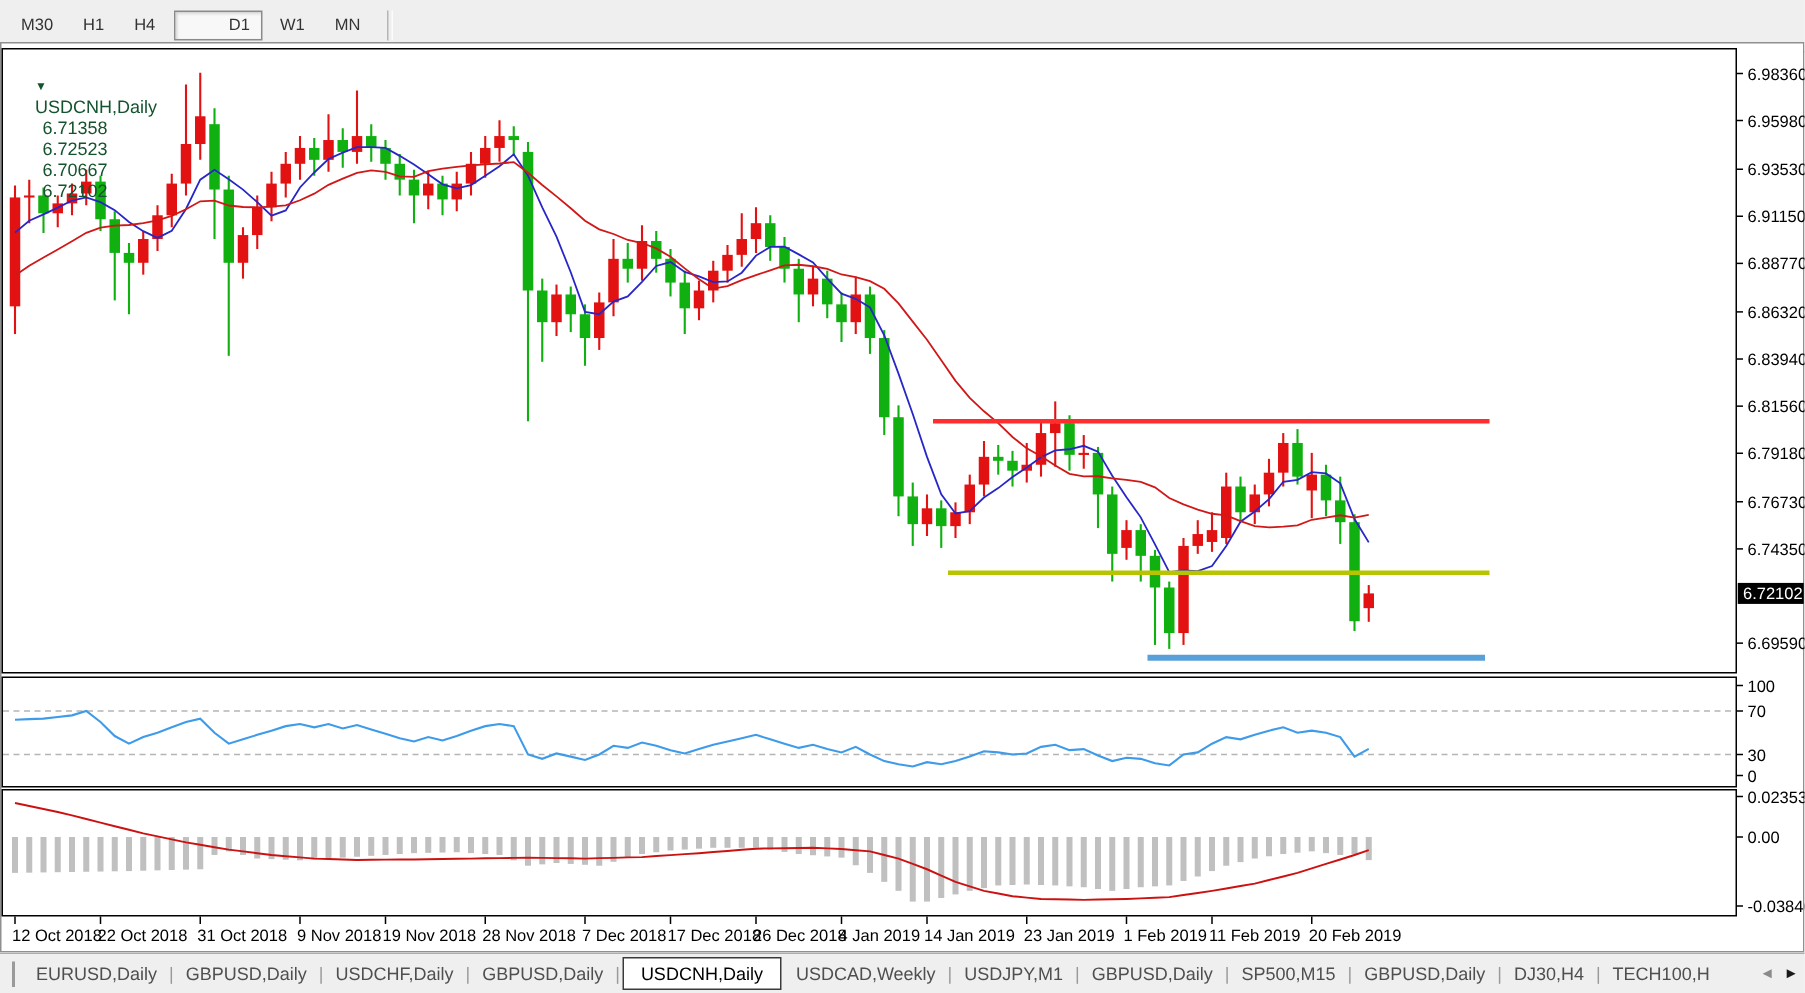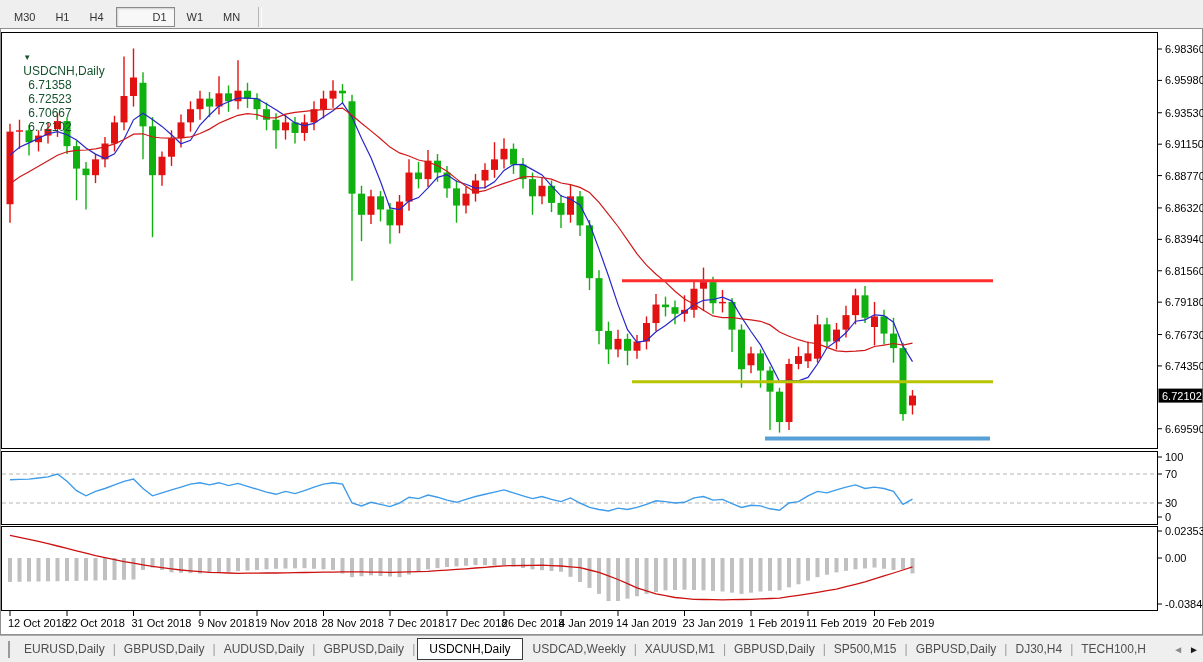--- a/index.html
+++ b/index.html
@@ -430,28 +430,28 @@
 
 
 </div>
 
 <div class="tabbar">
   <div class="tabstub"></div>
   <span class="tab">EURUSD,Daily</span>
   <span class="tabsep">|</span>
   <span class="tab">GBPUSD,Daily</span>
   <span class="tabsep">|</span>
-  <span class="tab">AUDUSD,Daily</span>
+  <span class="tab">USDCHF,Daily</span>
   <span class="tabsep">|</span>
   <span class="tab">GBPUSD,Daily</span>
   <span class="tabsep">|</span>
   <span class="tab active">USDCNH,Daily</span>
   <span class="tab">USDCAD,Weekly</span>
   <span class="tabsep">|</span>
-  <span class="tab">XAUUSD,M1</span>
+  <span class="tab">USDJPY,M1</span>
   <span class="tabsep">|</span>
   <span class="tab">GBPUSD,Daily</span>
   <span class="tabsep">|</span>
   <span class="tab">SP500,M15</span>
   <span class="tabsep">|</span>
   <span class="tab">GBPUSD,Daily</span>
   <span class="tabsep">|</span>
   <span class="tab">DJ30,H4</span>
   <span class="tabsep">|</span>
   <span class="tab">TECH100,H</span>

